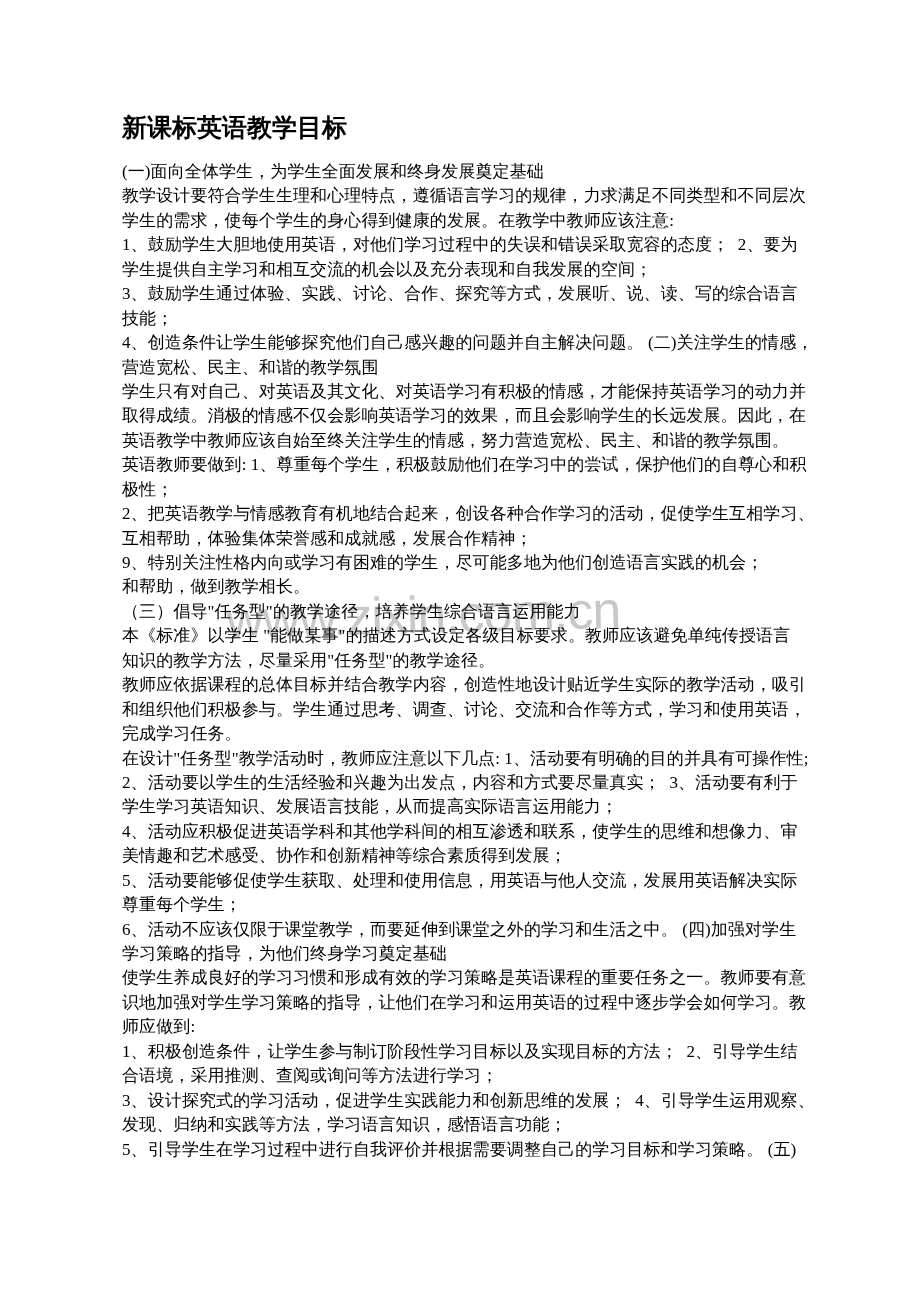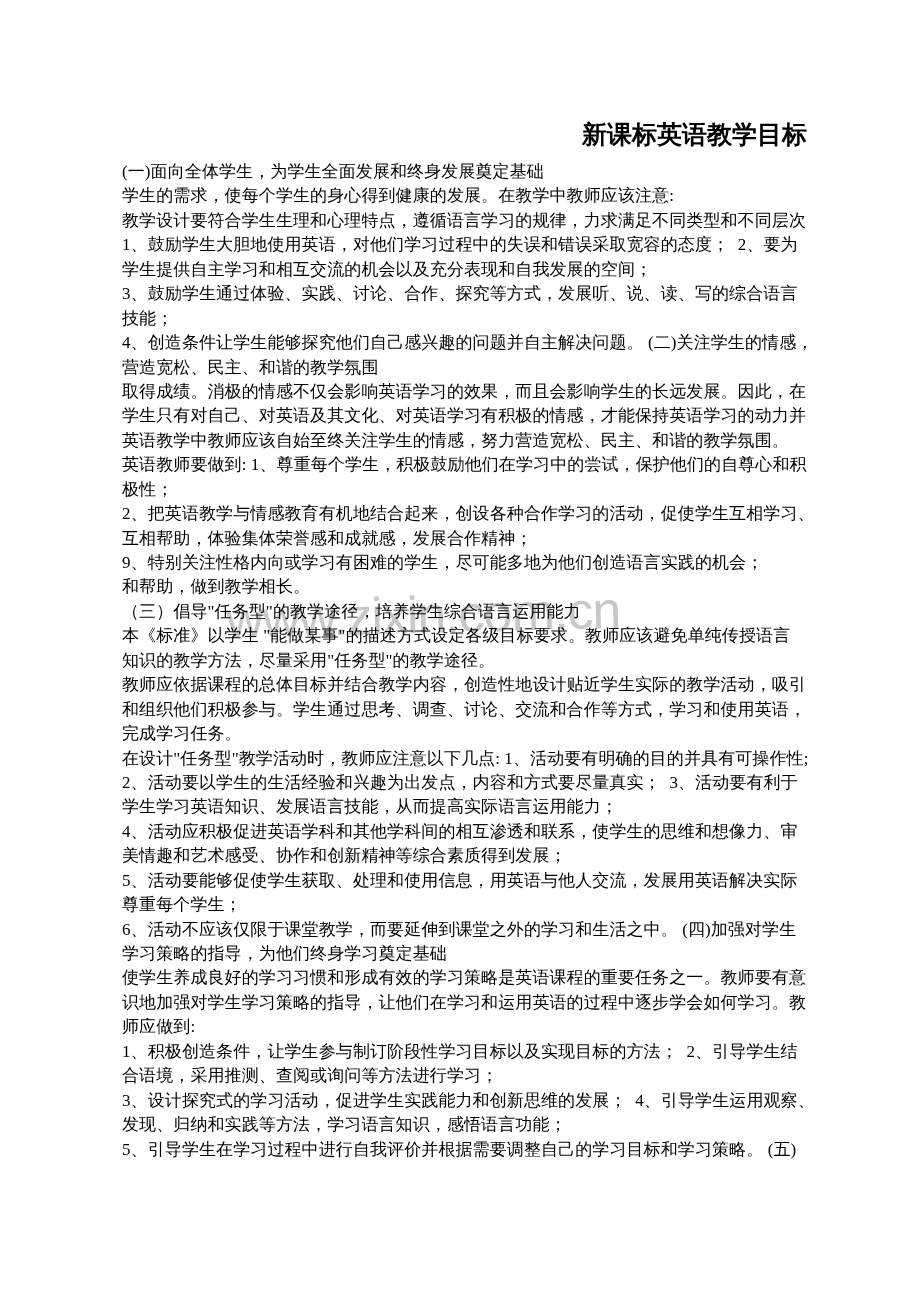--- a/index.html
+++ b/index.html
@@ -28,23 +28,23 @@
     letter-spacing: -1px;
     transform: rotate(-1.5deg);
     transform-origin: left center;
     user-select: none;
   }
   .title {
     position: absolute;
     top: 112px;
     left: 122px;
     width: 678px;
-    margin: 7px;
+    margin: 0;
     z-index: 1;
-    text-align: right;
+    text-align: left;
     font-size: 25px;
     line-height: 32px;
     font-weight: bold;
   }
   .doc-body {
     position: absolute;
     top: 160px;
     left: 122px;
     width: 692px;
     z-index: 1;
@@ -58,30 +58,30 @@
   }
 </style>
 </head>
 <body>
 
 <div class="page">
   <div class="watermark">www.zixin.com.cn</div>
   <h1 class="title">新课标英语教学目标</h1>
   <div class="doc-body" id="doc-body">
       <div class="line">(一)面向全体学生，为学生全面发展和终身发展奠定基础</div>
+      <div class="line">教学设计要符合学生生理和心理特点，遵循语言学习的规律，力求满足不同类型和不同层次</div>
       <div class="line">学生的需求，使每个学生的身心得到健康的发展。在教学中教师应该注意:</div>
-      <div class="line">教学设计要符合学生生理和心理特点，遵循语言学习的规律，力求满足不同类型和不同层次</div>
       <div class="line">1、鼓励学生大胆地使用英语，对他们学习过程中的失误和错误采取宽容的态度；  2、要为</div>
       <div class="line">学生提供自主学习和相互交流的机会以及充分表现和自我发展的空间；</div>
       <div class="line">3、鼓励学生通过体验、实践、讨论、合作、探究等方式，发展听、说、读、写的综合语言</div>
       <div class="line">技能；</div>
       <div class="line">4、创造条件让学生能够探究他们自己感兴趣的问题并自主解决问题。 (二)关注学生的情感，</div>
       <div class="line">营造宽松、民主、和谐的教学氛围</div>
+      <div class="line">学生只有对自己、对英语及其文化、对英语学习有积极的情感，才能保持英语学习的动力并</div>
       <div class="line">取得成绩。消极的情感不仅会影响英语学习的效果，而且会影响学生的长远发展。因此，在</div>
-      <div class="line">学生只有对自己、对英语及其文化、对英语学习有积极的情感，才能保持英语学习的动力并</div>
       <div class="line">英语教学中教师应该自始至终关注学生的情感，努力营造宽松、民主、和谐的教学氛围。</div>
       <div class="line">英语教师要做到: 1、尊重每个学生，积极鼓励他们在学习中的尝试，保护他们的自尊心和积</div>
       <div class="line">极性；</div>
       <div class="line">2、把英语教学与情感教育有机地结合起来，创设各种合作学习的活动，促使学生互相学习、</div>
       <div class="line">互相帮助，体验集体荣誉感和成就感，发展合作精神；</div>
       <div class="line">9、特别关注性格内向或学习有困难的学生，尽可能多地为他们创造语言实践的机会；</div>
       <div class="line">和帮助，做到教学相长。</div>
       <div class="line">（三）倡导"任务型"的教学途径，培养学生综合语言运用能力</div>
       <div class="line">本《标准》以学生 "能做某事"的描述方式设定各级目标要求。教师应该避免单纯传授语言</div>
       <div class="line">知识的教学方法，尽量采用"任务型"的教学途径。</div>

